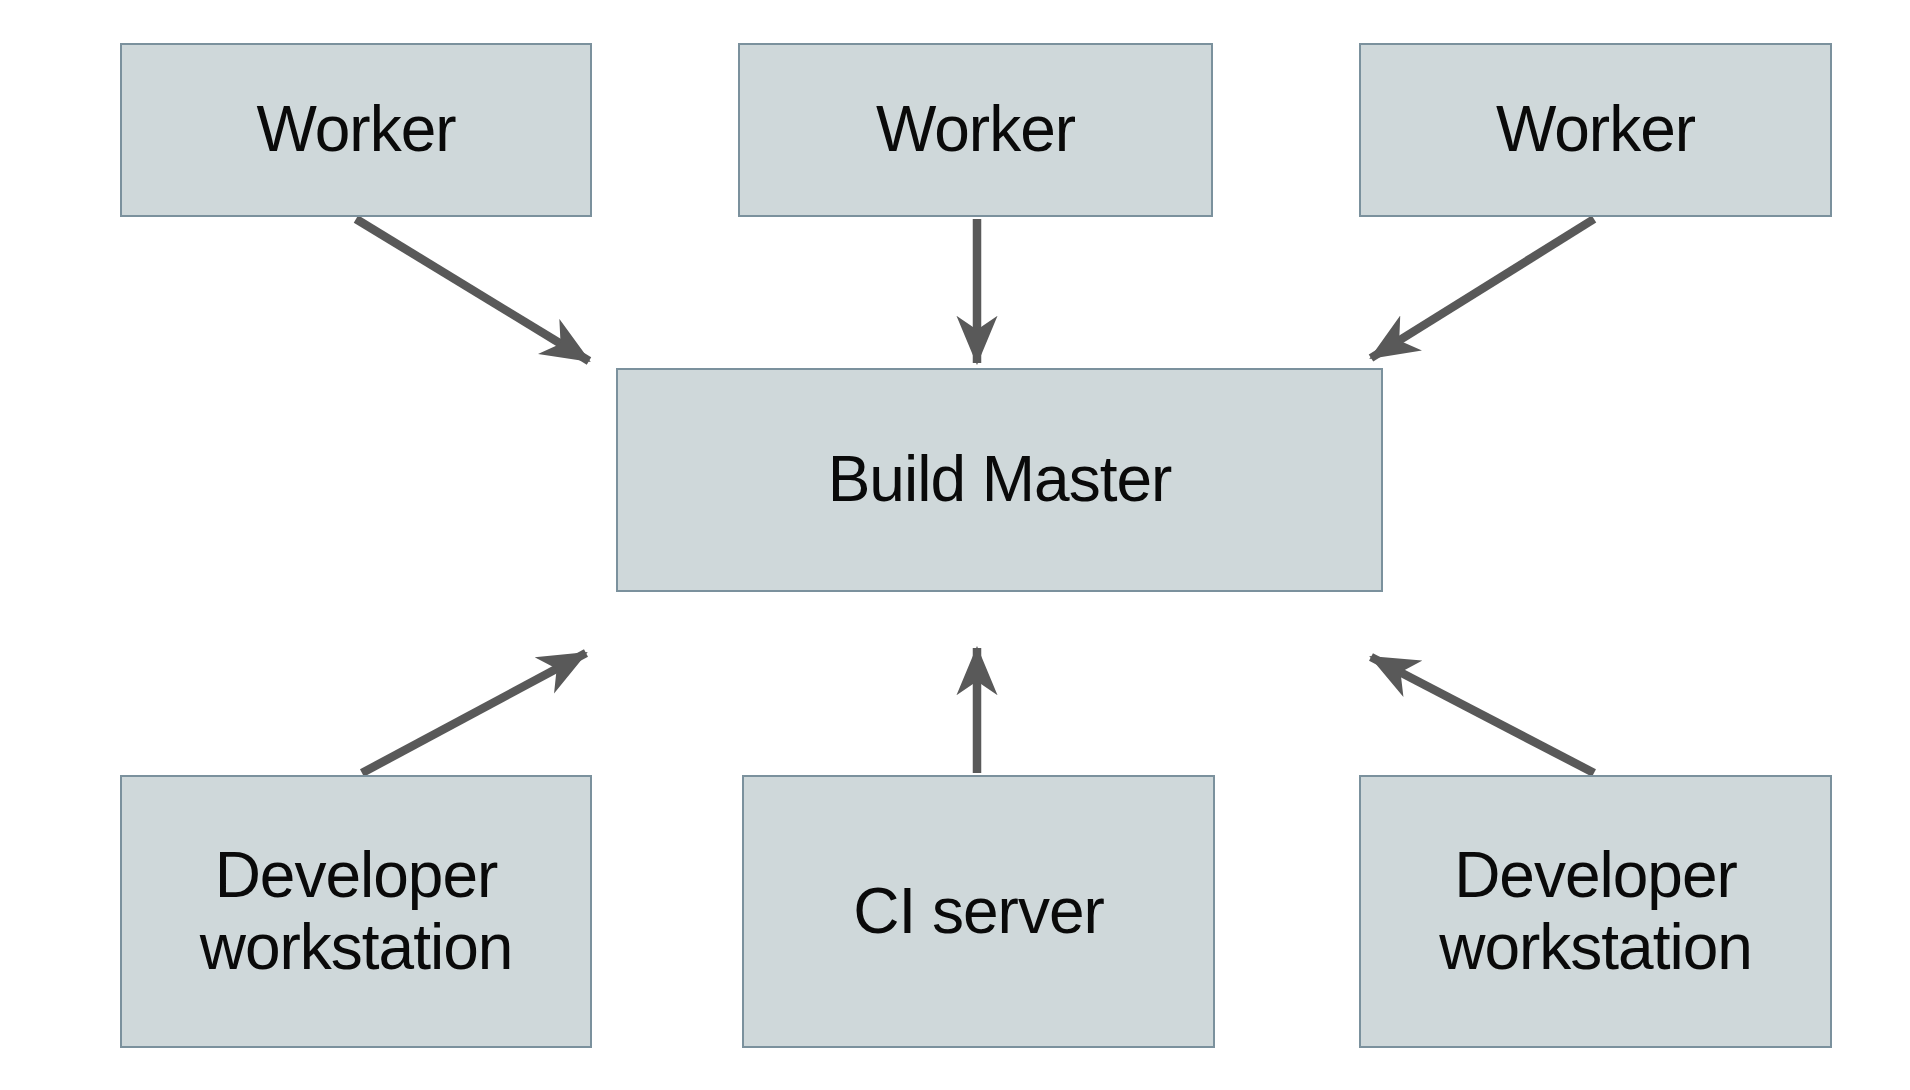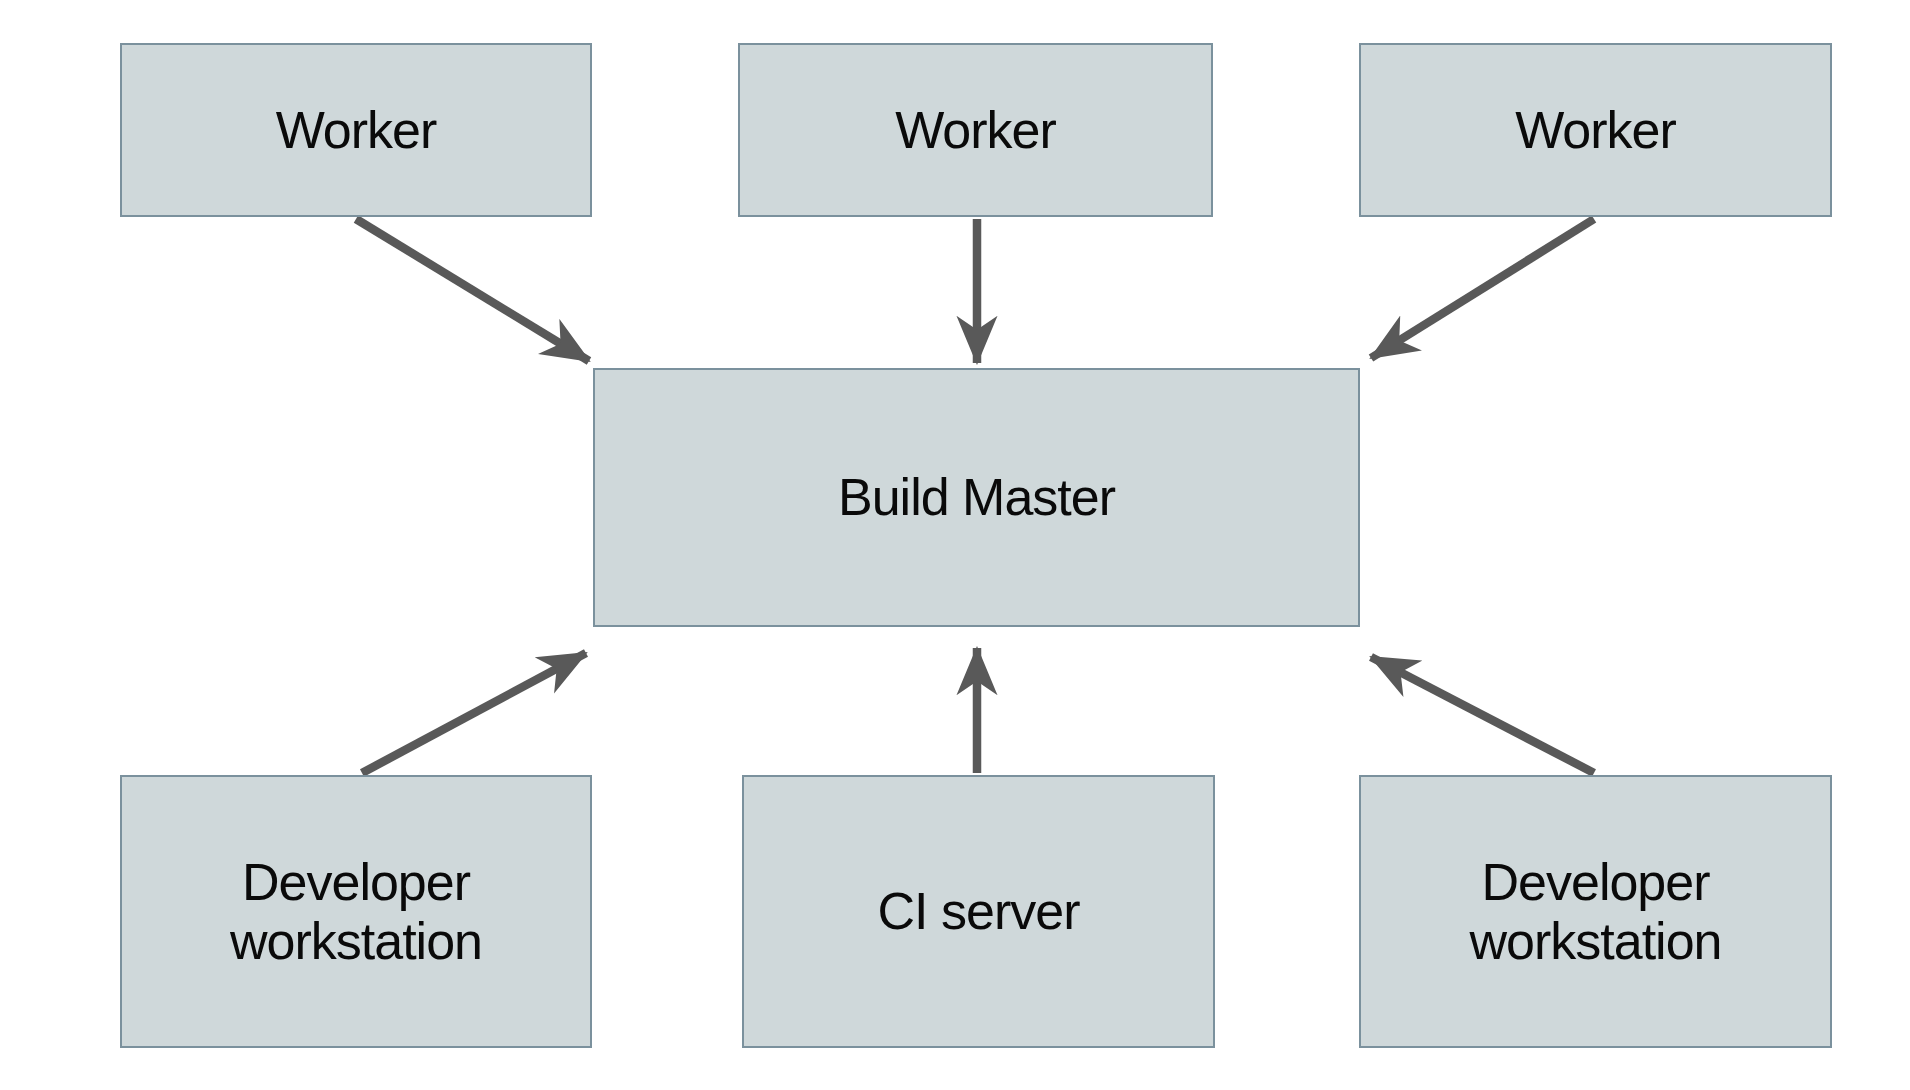--- a/index.html
+++ b/index.html
@@ -26,34 +26,34 @@
   .node {
     position: absolute;
     background: #cfd8da;
     border: 2px solid #7b919d;
     box-sizing: border-box;
     display: flex;
     align-items: center;
     justify-content: center;
     text-align: center;
     color: #0a0a0a;
-    font-size: 52px;
+    font-size: 64px;
     line-height: 1.12;
     letter-spacing: -1px;
   }
   .node span {
     display: block;
     padding: 0 30px;
   }
   
   #node-worker-1 { left: 120px;  top: 43px;  width: 472px; height: 174px; }
   #node-worker-2 { left: 738px;  top: 43px;  width: 475px; height: 174px; }
   #node-worker-3 { left: 1359px; top: 43px;  width: 473px; height: 174px; }
   
-  #node-build-master { left: 593px; top: 368px; width: 767px; height: 259px; }
+  #node-build-master { left: 616px; top: 368px; width: 767px; height: 224px; }
   
   #node-dev-left  { left: 120px;  top: 775px; width: 472px; height: 273px; }
   #node-ci-server { left: 742px;  top: 775px; width: 473px; height: 273px; }
   #node-dev-right { left: 1359px; top: 775px; width: 473px; height: 273px; }
 </style>
 </head>
 <body>
 
 <div id="canvas">
 

